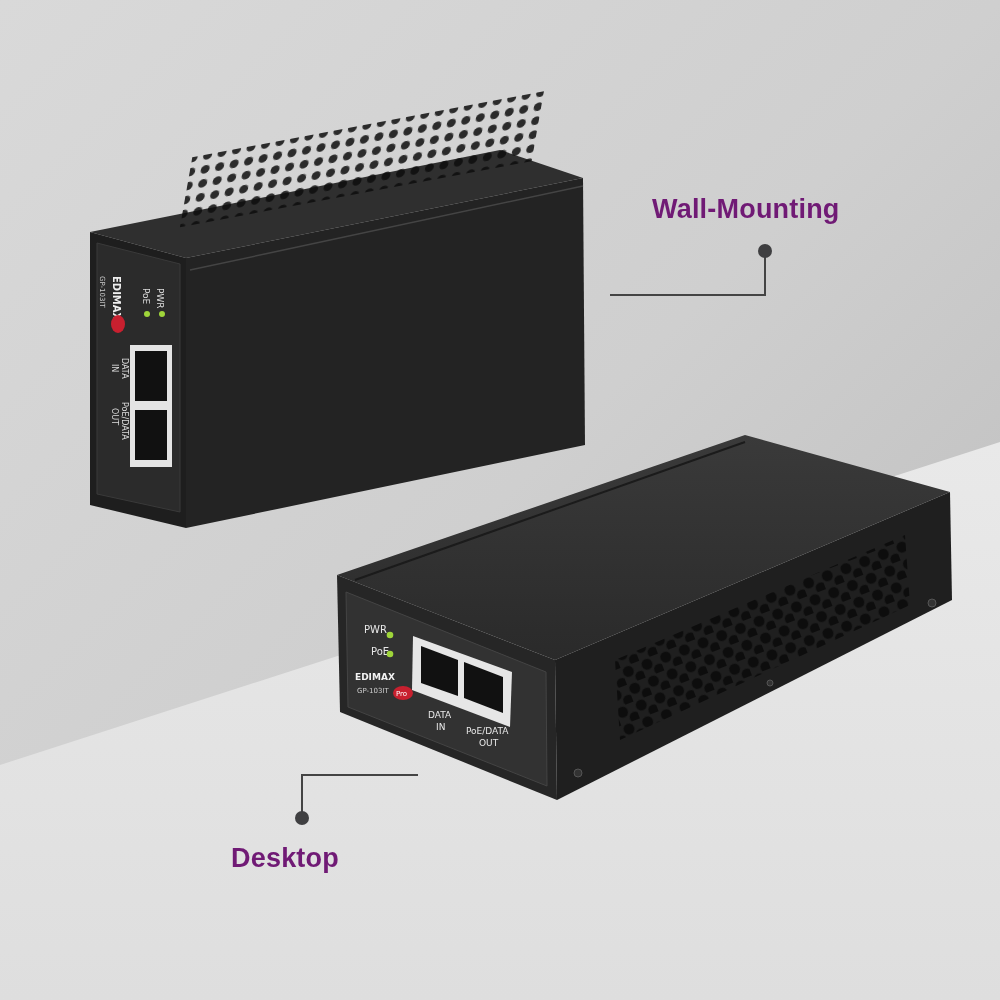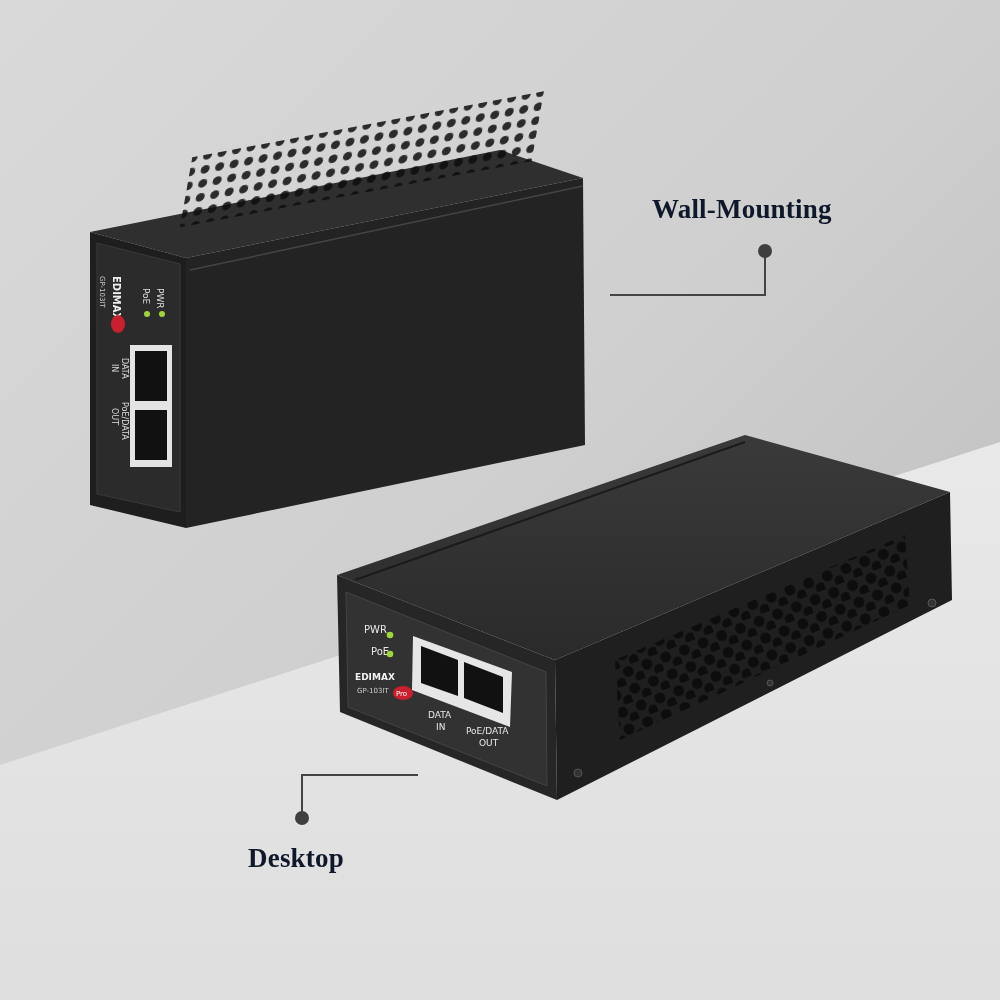--- a/index.html
+++ b/index.html
@@ -1,18 +1,18 @@
 <!DOCTYPE html>
 <html><head>
 <meta charset="utf-8">
 <style>
   html,body{margin:0;padding:0;}
   body{width:1000px;height:1000px;overflow:hidden;position:relative;font-family:"DejaVu Sans",sans-serif;background:#d2d2d2;}
   .scene{position:absolute;inset:0;}
-  .callout-label{position:absolute;font-family:Liberation Serif, serif;font-weight:bold;color:#0f172a;font-size:27px;letter-spacing:0.2px;}
+  .callout-label{position:absolute;font-family:Liberation Sans, sans-serif;font-weight:bold;color:#701a75;font-size:27px;letter-spacing:0.2px;}
   svg{position:absolute;left:0;top:0;}
 </style>
 </head>
 <body>
 
 <div class="scene">
   <svg width="1000" height="1000" viewBox="0 0 1000 1000">
     <defs>
       <linearGradient id="wallG" x1="0" y1="0" x2="1" y2="1">
         <stop offset="0" stop-color="#d9d9d9"></stop>
@@ -105,14 +105,14 @@
       <polyline points="610,295 765,295 765,253" fill="none" stroke="#444" stroke-width="2"></polyline>
       <circle cx="765" cy="251" r="7" fill="#3f3f41"></circle>
     </g>
     <g>
       <polyline points="418,775 302,775 302,817" fill="none" stroke="#444" stroke-width="2"></polyline>
       <circle cx="302" cy="818" r="7" fill="#3f3f41"></circle>
     </g>
   </svg>
 
   <div class="callout-label" style="left:652px;top:194px;">Wall-Mounting</div>
-  <div class="callout-label" style="left:248px;top:843px;">Desktop</div>
+  <div class="callout-label" style="left:231px;top:843px;">Desktop</div>
 </div>
 
 </body></html>

